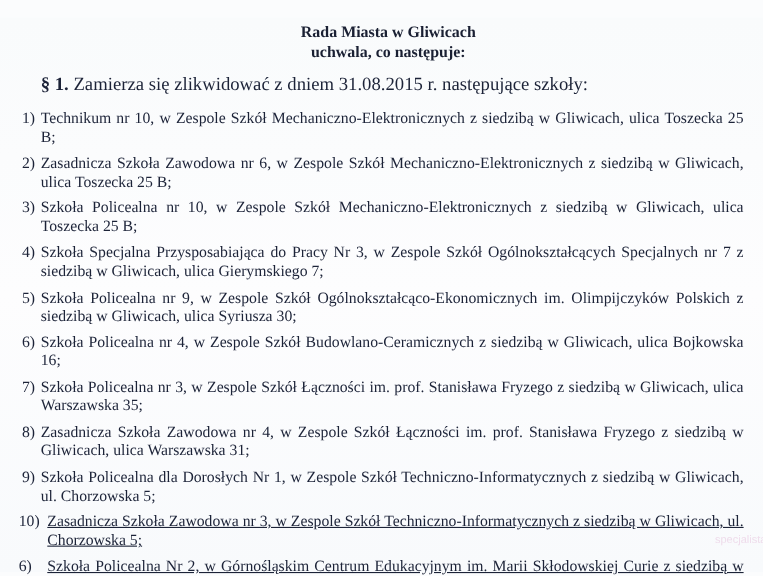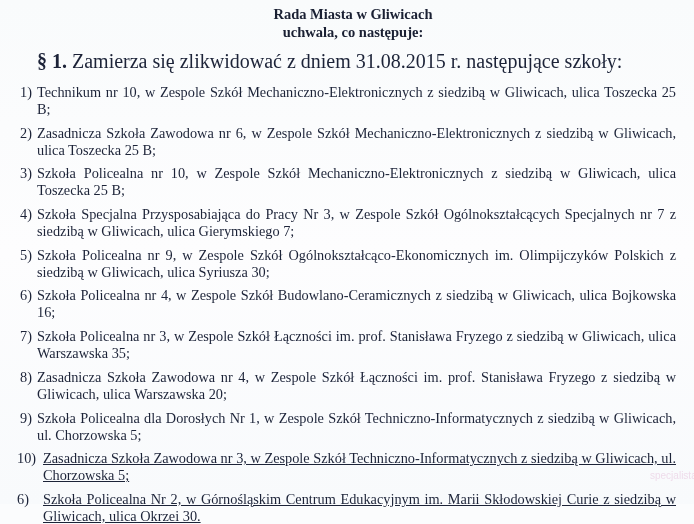--- a/index.html
+++ b/index.html
@@ -10,41 +10,41 @@
       width: 694px;
       height: 524px;
       overflow: hidden;
       background: #fbfcfd;
       position: relative;
       font-family: "Liberation Serif", serif;
       color: #1c2338;
     }
     .page {
       position: absolute;
-      left: 0; top: 0;
+      left: 0; top: 16px;
       width: 694px;
       height: 504px;
       background: linear-gradient(180deg, #f9fbfc 0%, #fdfdfe 50%, #f8fafc 100%);
     }
     .header {
       position: absolute;
       left: 0;
       top: 5px;
       width: 706px;
       text-align: center;
       font-weight: bold;
       font-size: 14.5px;
       line-height: 18px;
       color: #1a2033;
     }
     .intro {
       position: absolute;
       left: 37px;
       top: 52px;
-      font-size: 20px;
+      font-size: 17px;
       line-height: 18px;
       white-space: nowrap;
     }
     .intro .para {
       font-weight: bold;
     }
     .list {
       position: absolute;
       left: 20px;
       top: 84px;
@@ -123,21 +123,21 @@
     <li class="item">
       <span class="num">6)</span>
       <span>Szkoła Policealna nr 4, w Zespole Szkół Budowlano-Ceramicznych z siedzibą w Gliwicach, ulica Bojkowska 16;</span>
     </li>
     <li class="item">
       <span class="num">7)</span>
       <span>Szkoła Policealna nr 3, w Zespole Szkół Łączności im. prof. Stanisława Fryzego z siedzibą w Gliwicach, ulica Warszawska 35;</span>
     </li>
     <li class="item">
       <span class="num">8)</span>
-      <span>Zasadnicza Szkoła Zawodowa nr 4, w Zespole Szkół Łączności im. prof. Stanisława Fryzego z siedzibą w Gliwicach, ulica Warszawska 20;</span>
+      <span>Zasadnicza Szkoła Zawodowa nr 4, w Zespole Szkół Łączności im. prof. Stanisława Fryzego z siedzibą w Gliwicach, ulica Warszawska 31;</span>
     </li>
     <li class="item">
       <span class="num">9)</span>
       <span>Szkoła Policealna dla Dorosłych Nr 1, w Zespole Szkół Techniczno-Informatycznych z siedzibą w Gliwicach, ul. Chorzowska 5;</span>
     </li>
     <li class="item wide">
       <span class="num">10)</span>
       <span>Zasadnicza Szkoła Zawodowa nr 3, w Zespole Szkół Techniczno-Informatycznych z siedzibą w Gliwicach, ul. Chorzowska 5;</span>
     </li>
     <li class="item wide">

